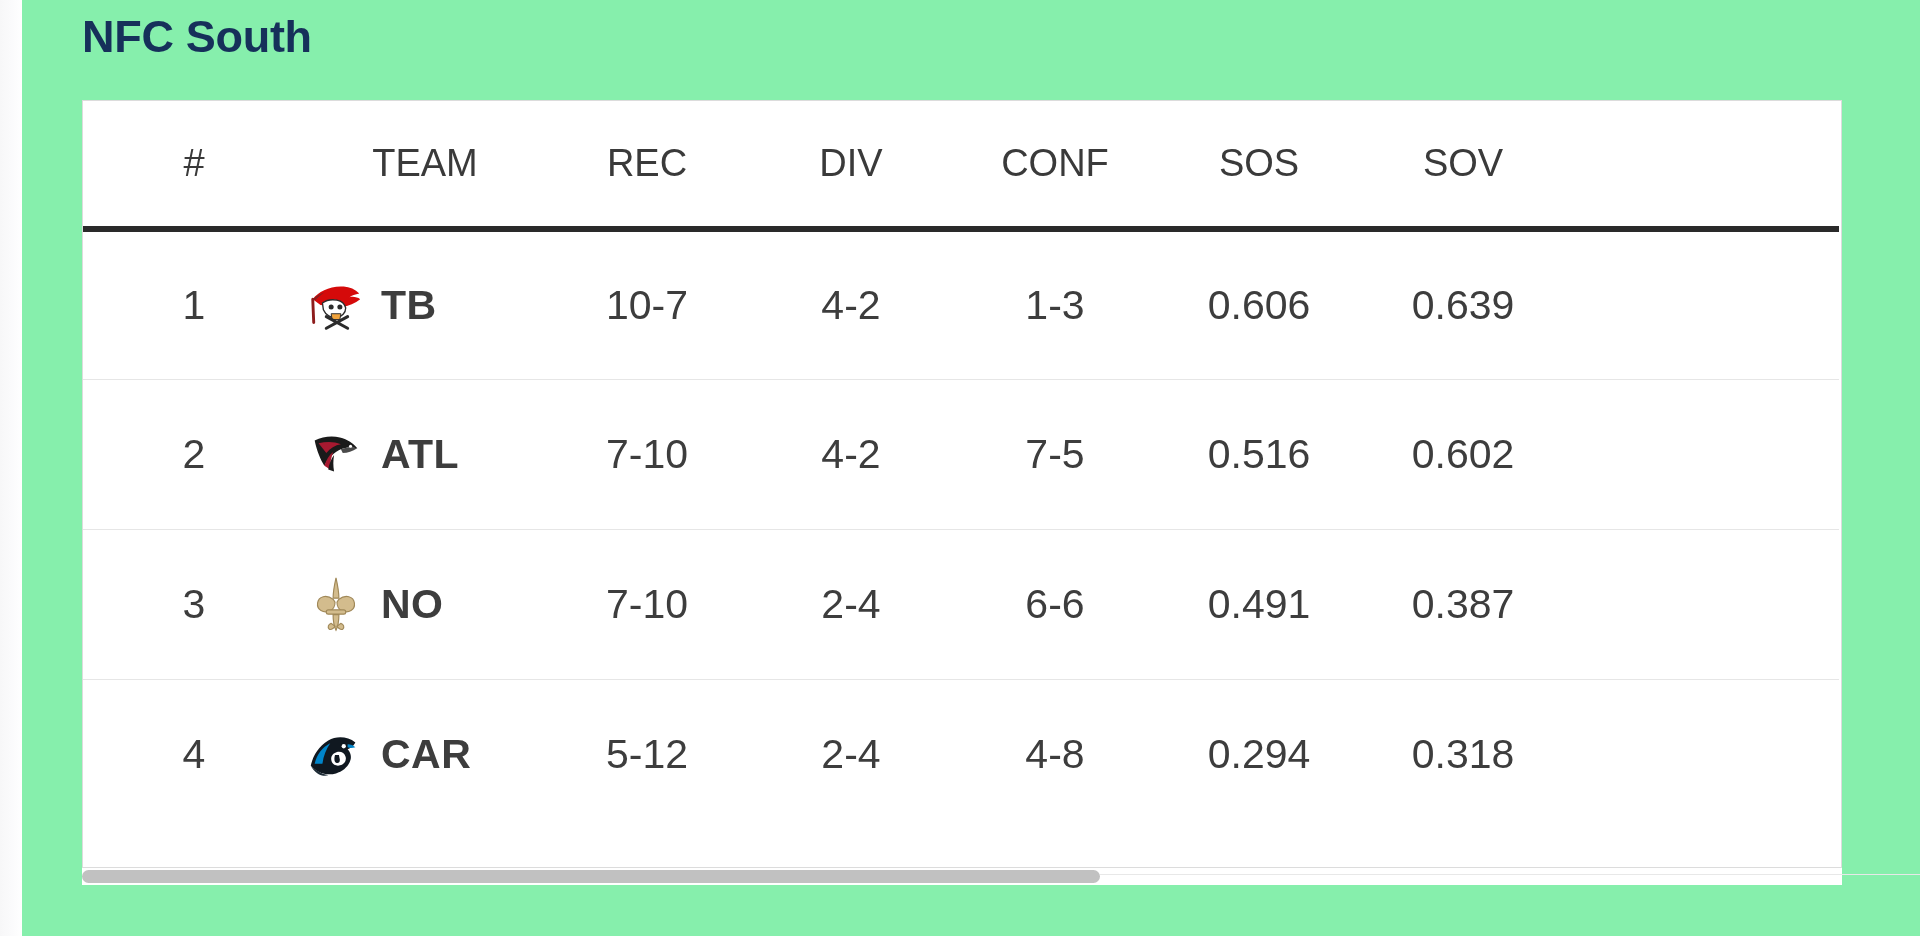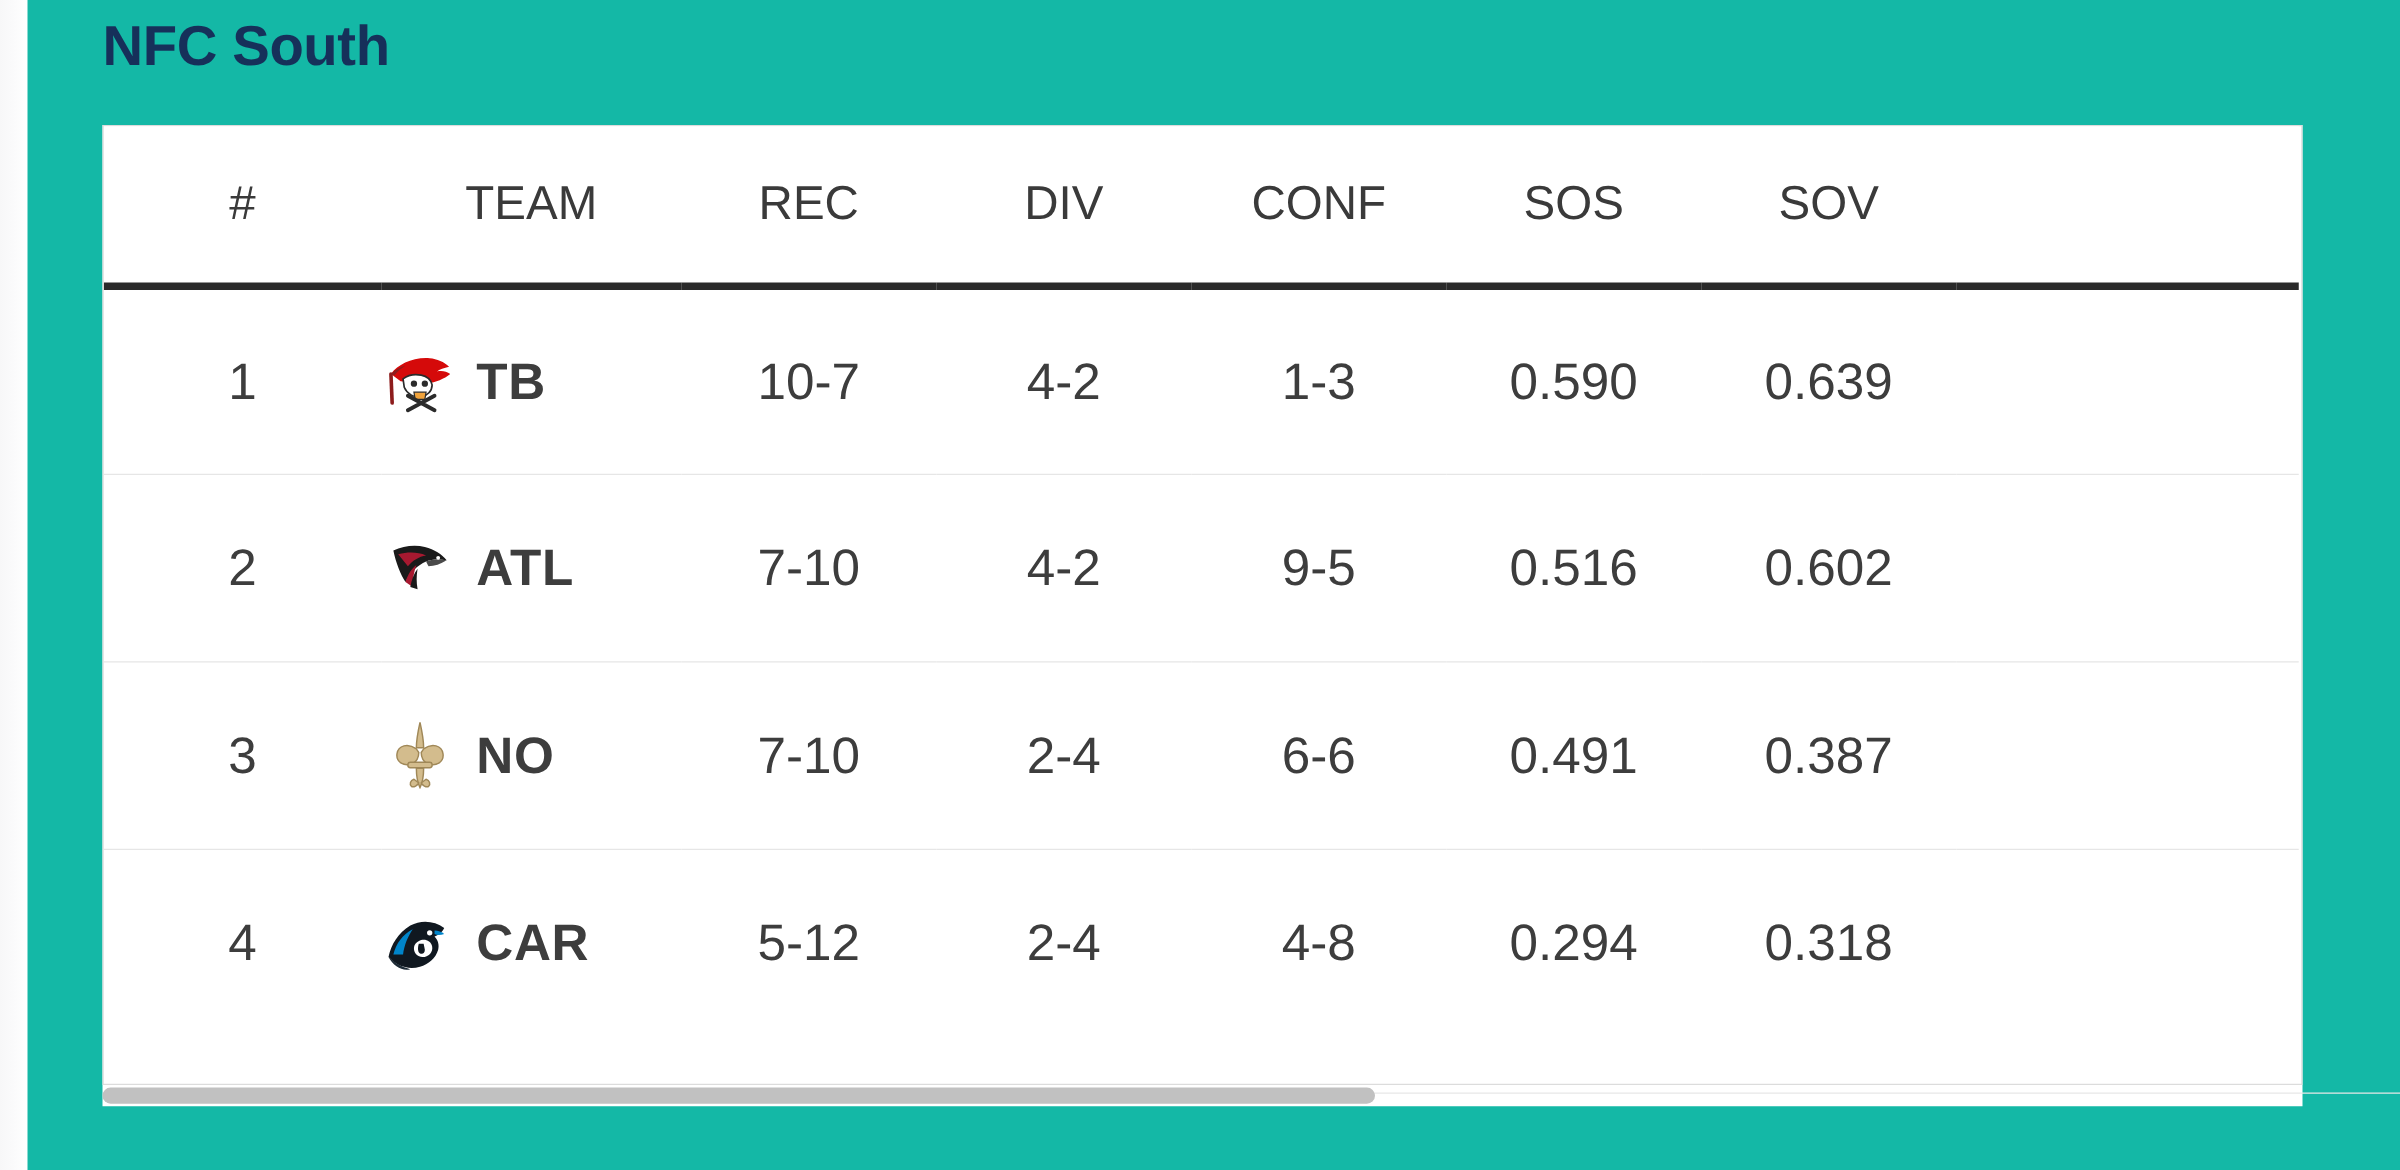--- a/index.html
+++ b/index.html
@@ -7,21 +7,21 @@
   html, body {
     margin: 0; padding: 0;
     width: 1920px; height: 936px;
     background: #ffffff;
     font-family: "Liberation Sans", sans-serif;
     overflow: hidden;
   }
   #page {
     position: relative;
     width: 1920px; height: 936px;
-    background: #14b8a6;
+    background: #86efac;
   }
   
   .page-gutter {
     position: absolute;
     left: 0; top: 0;
     width: 22px; height: 936px;
     background: linear-gradient(to right, #f7f7f8 0%, #fbfbfc 55%, #ffffff 100%);
   }
   .page-title {
     position: absolute;
@@ -177,21 +177,21 @@
                 <path d="M27 41 L37 41 L36 47 L28 47 Z" fill="#f0a33c" stroke="#2b2b2b" stroke-width="1"></path>
                 <path d="M22 44 L44 56 M44 44 L22 56" stroke="#2b2b2b" stroke-width="3.2" stroke-linecap="round"></path>
                 <path d="M8 26 L9 50" stroke="#8d1c1c" stroke-width="3" stroke-linecap="round"></path>
               </svg>
               <span class="team-abbr">TB</span>
             </div>
           </td>
           <td>10-7</td>
           <td>4-2</td>
           <td>1-3</td>
-          <td>0.590</td>
+          <td>0.606</td>
           <td>0.639</td>
           <td></td>
         </tr>
 
         <tr>
           <td>2</td>
           <td class="team-cell">
             <div class="team-inner">
               <svg class="team-logo" viewBox="0 0 64 64">
                 <path d="M10 18 C18 14, 28 13, 36 15 C44 17, 50 21, 54 26 C48 25, 42 25, 37 27 C30 30, 24 36, 20 44 C16 38, 12 28, 10 18 Z" fill="#1a1a1a"></path>
@@ -199,21 +199,21 @@
                 <path d="M20 44 C22 38, 25 33, 29 30 C27 36, 26 41, 26 48 Z" fill="#a71930"></path>
                 <path d="M24 48 C25 42, 27 37, 30 33 C29 39, 29 44, 30 50 Z" fill="#1a1a1a"></path>
                 <path d="M37 27 C42 25, 48 25, 54 26 C49 29, 44 31, 39 31 Z" fill="#4a4a4a"></path>
                 <circle cx="47" cy="24" r="1.6" fill="#ffffff"></circle>
               </svg>
               <span class="team-abbr">ATL</span>
             </div>
           </td>
           <td>7-10</td>
           <td>4-2</td>
-          <td>9-5</td>
+          <td>7-5</td>
           <td>0.516</td>
           <td>0.602</td>
           <td></td>
         </tr>
 
         <tr>
           <td>3</td>
           <td class="team-cell">
             <div class="team-inner">
               <svg class="team-logo" viewBox="0 0 64 64">

